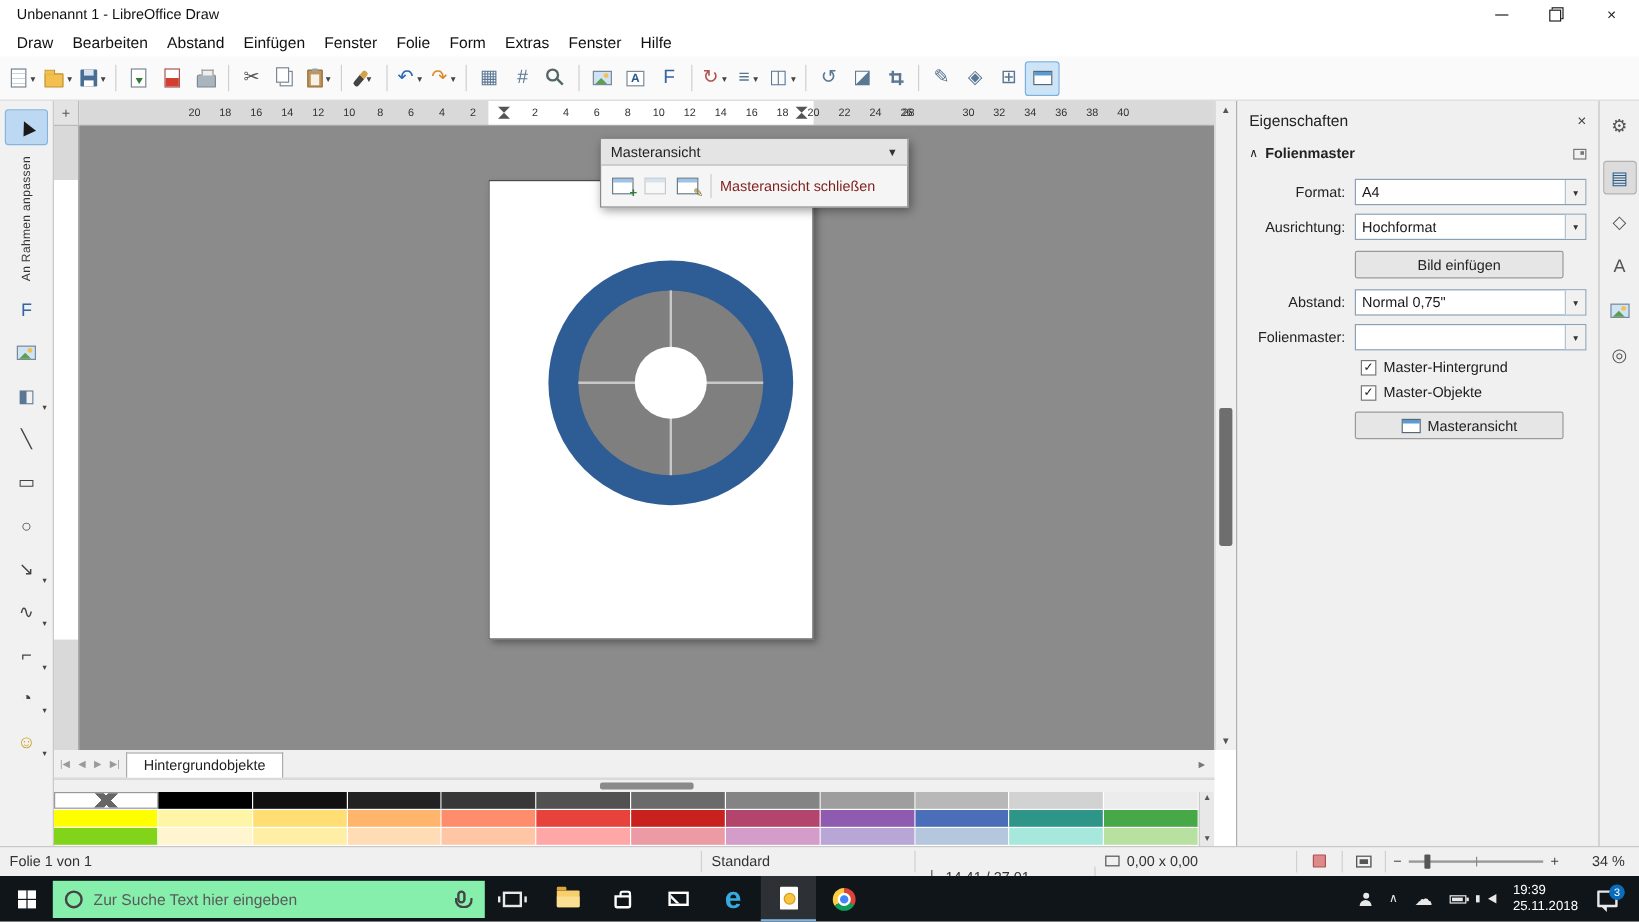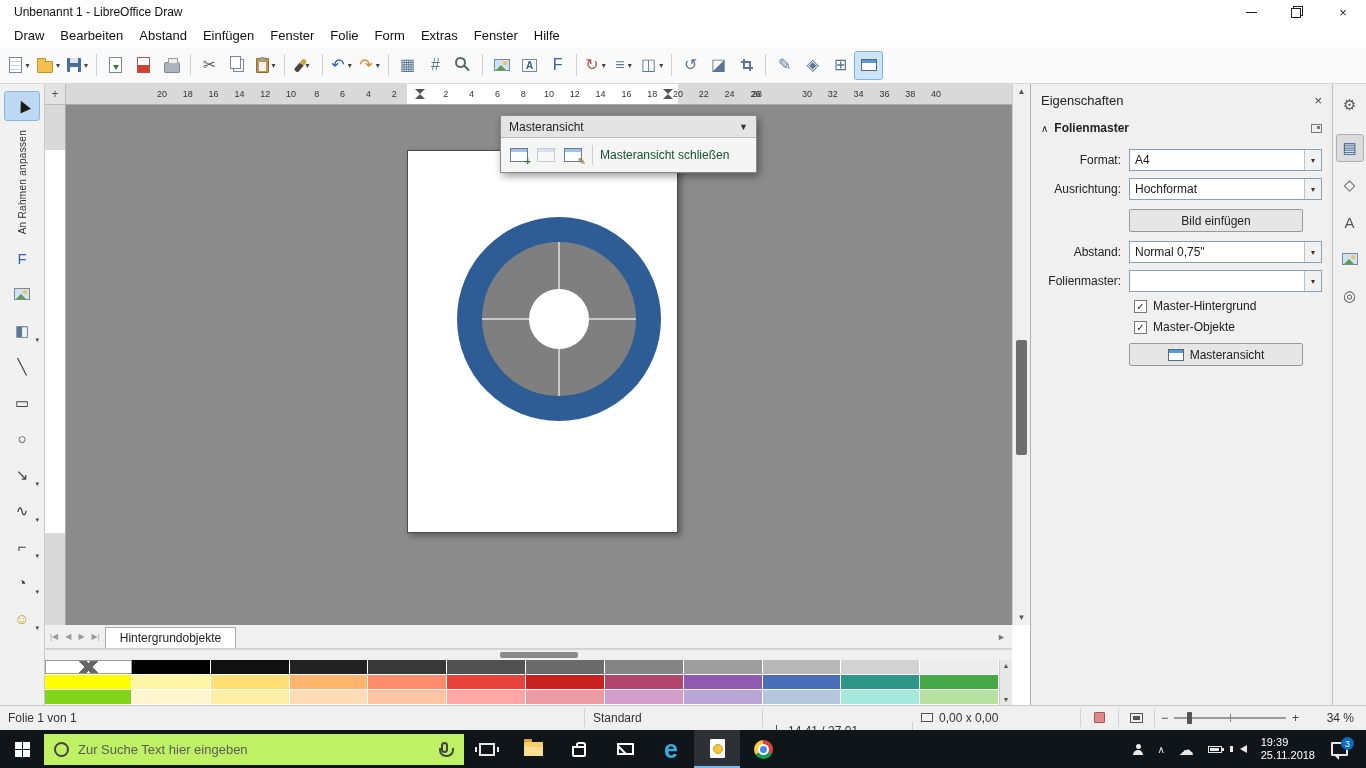--- a/index.html
+++ b/index.html
@@ -86,21 +86,21 @@
   .mpopup { position:absolute; left:434px; top:10px; width:257px; background:#f5f5f5; border:1px solid #8a8a8a; box-shadow:2px 3px 8px rgba(0,0,0,0.4); z-index:5; }
   .mpopup-title { height:22px; background:#e4e4e4; border-bottom:1px solid #bbb; display:flex; align-items:center; padding:0 8px; font-size:12px; color:#222; }
   .mpopup-title .pcaret { margin-left:auto; font-size:9px; color:#333; }
   .mpopup-body { height:34px; display:flex; align-items:center; padding:0 6px; gap:3px; }
   .mp-btn { width:24px; height:24px; display:flex; align-items:center; justify-content:center; border-radius:2px; }
   .mini-slide { width:18px; height:14px; background:#fff; border:1px solid #6a7c8c; position:relative; box-shadow:inset 0 3px 0 #9dc3e6; }
   .ms-new::after { content:"+"; position:absolute; right:-4px; bottom:-6px; color:#2e7d32; font-weight:bold; font-size:11px; }
   .ms-del { opacity:0.35; }
   .ms-ren::after { content:"✎"; position:absolute; right:-5px; bottom:-6px; font-size:10px; color:#8a6d1a; }
   .mpopup-sep { width:1px; height:20px; background:#ccc; margin:0 4px; }
-  .mp-close { font-size:12px; color:#14532d; white-space:nowrap; }
+  .mp-close { font-size:12px; color:#7f1d1d; white-space:nowrap; }
 
   
   .vscroll { position:absolute; left:1012px; top:84px; width:18px; height:541px; background:#f0f0f0; border-left:1px solid #d0d0d0; }
   .vscroll .arrow { position:absolute; left:0; right:0; text-align:center; font-size:8px; color:#555; }
   .vscroll .up { top:3px; } .vscroll .down { bottom:3px; }
   .vscroll .thumb { position:absolute; left:3px; right:3px; top:256px; height:115px; background:#6e6e6e; border-radius:2px; }
 
   
   .panel { position:absolute; left:1030px; top:84px; width:302px; bottom:63px; background:#f0f0f0; border-left:1px solid #b0b0b0; font-size:12px; }
   .panel-header { display:flex; align-items:center; padding:9px 10px 6px; }
@@ -159,21 +159,21 @@
   .ztrack { position:relative; flex:1; height:2px; background:#9a9a9a; }
   .znotch { position:absolute; left:50%; top:-3px; width:1px; height:8px; background:#888; }
   .zthumb { position:absolute; left:13px; top:-5px; width:5px; height:12px; background:#555; border-radius:1px; }
   .zoompct { flex:1; text-align:right; padding-right:12px; }
 
   
   .taskbar { position:absolute; left:0; top:730px; width:100%; height:38px; background:#10151a; display:flex; align-items:center; }
   .tstart { width:44px; height:100%; display:flex; align-items:center; justify-content:center; }
   .winlogo { display:grid; grid-template-columns:7px 7px; grid-template-rows:7px 7px; gap:1px; }
   .winlogo span { background:#fff; }
-  .tsearch { width:420px; height:31px; background:#bef264; display:flex; align-items:center; gap:9px; padding:0 10px; }
+  .tsearch { width:360px; height:31px; background:#86efac; display:flex; align-items:center; gap:9px; padding:0 10px; }
   .cortana { width:15px; height:15px; border:2px solid #444; border-radius:50%; flex:0 0 auto; }
   .tsearch .txt { color:#5a5a5a; font-size:13px; flex:1; white-space:nowrap; overflow:hidden; }
   .t-mic { width:7px; height:11px; border:2px solid #444; border-radius:4px; position:relative; margin:0 6px 4px 0; flex:0 0 auto; }
   .t-mic::after { content:""; position:absolute; left:-4px; top:4px; width:11px; height:7px; border:2px solid #444; border-top:none; border-radius:0 0 7px 7px; }
   .tbtn { width:46px; height:100%; display:flex; align-items:center; justify-content:center; position:relative; flex:0 0 auto; }
   .tbtn.appactive { background:rgba(255,255,255,0.12); border-bottom:2px solid #76b9ed; }
   .taskview { width:16px; height:13px; border:2px solid #e8e8e8; position:relative; }
   .taskview::before { content:""; position:absolute; left:-6px; top:2px; width:2px; height:5px; background:#e8e8e8; }
   .taskview::after { content:""; position:absolute; right:-6px; top:2px; width:2px; height:5px; background:#e8e8e8; }
   .t-folder { width:19px; height:14px; background:#f7cf6b; border-radius:1px; position:relative; }

